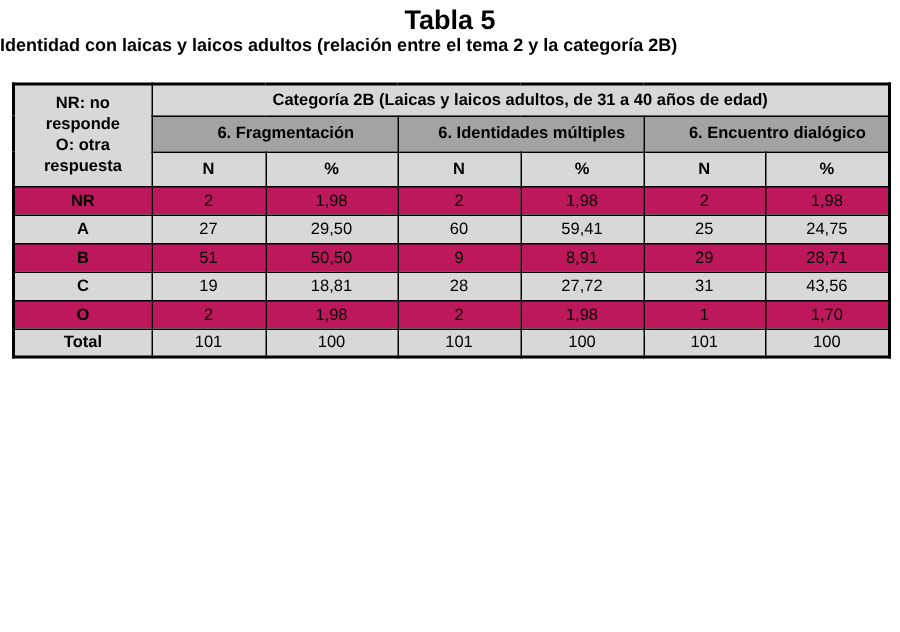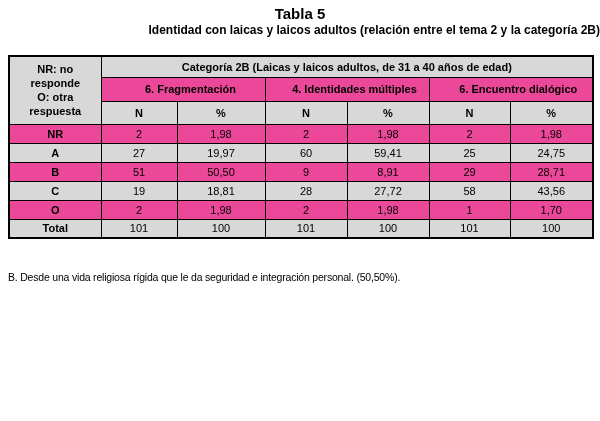--- a/index.html
+++ b/index.html
@@ -6,26 +6,26 @@
   html, body {
     width: 600px; height: 421px;
     background: #ffffff;
     color: #000000;
     font-family: "Liberation Sans", sans-serif;
     overflow: hidden;
   }
   .title {
     padding-top: 5px;
     text-align: center;
-    font-size: 15px;
+    font-size: 18px;
     font-weight: bold;
     line-height: 17px;
   }
   .subtitle {
-    text-align: right;
+    text-align: left;
     font-size: 12px;
     font-weight: bold;
     line-height: 17px;
   }
   table.data {
     margin: 16px 0 0 8px;
     width: 584px;
     border-collapse: collapse;
     table-layout: fixed;
     border: 2px solid #000;
@@ -38,23 +38,23 @@
     padding: 0 2px;
   }
   td.corner {
     background: #d8d8d8;
     font-weight: bold;
     white-space: pre-line;
     line-height: 14px;
     font-size: 11px;
   }
   tr.hr1 td { height: 21px; font-weight: bold; background: #d8d8d8; }
-  tr.hr2 td { height: 24px; font-weight: bold; background: #ec4899; padding-left: 17px; }
+  tr.hr2 td { height: 24px; font-weight: bold; background: #a3a3a3; padding-left: 17px; }
   tr.hr3 td { height: 23px; font-weight: bold; background: #d8d8d8; }
-  tr.body-row td { height: 19px; background: #ec4899; }
+  tr.body-row td { height: 19px; background: #be185d; }
   tr.body-row td.rowlabel { font-weight: bold; }
   tr.body-row.shaded td { background: #d8d8d8; }
   .notes {
     margin: 6px 0 0 8px;
     font-size: 10.5px;
     line-height: 13.2px;
     letter-spacing: -0.2px;
     white-space: pre-wrap;
   }
   .notes .note-line.bold { font-weight: bold; }
@@ -78,21 +78,21 @@
   <tbody>
     <tr class="hr1">
       <td class="corner" rowspan="3">NR: no
 responde
 O: otra
 respuesta</td>
       <td colspan="6">Categoría 2B (Laicas y laicos adultos, de 31 a 40 años de edad)</td>
     </tr>
     <tr class="hr2">
       <td colspan="2">6. Fragmentación</td>
-      <td colspan="2">4. Identidades múltiples</td>
+      <td colspan="2">6. Identidades múltiples</td>
       <td colspan="2">6. Encuentro dialógico</td>
     </tr>
     <tr class="hr3">
       <td>N</td>
       <td>%</td>
       <td>N</td>
       <td>%</td>
       <td>N</td>
       <td>%</td>
     </tr>
@@ -102,42 +102,42 @@
       <td>2</td>
       <td>1,98</td>
       <td>2</td>
       <td>1,98</td>
       <td>2</td>
       <td>1,98</td>
     </tr>
     <tr class="body-row shaded">
       <td class="rowlabel">A</td>
       <td>27</td>
-      <td>19,97</td>
+      <td>29,50</td>
       <td>60</td>
       <td>59,41</td>
       <td>25</td>
       <td>24,75</td>
     </tr>
     <tr class="body-row">
       <td class="rowlabel">B</td>
       <td>51</td>
       <td>50,50</td>
       <td>9</td>
       <td>8,91</td>
       <td>29</td>
       <td>28,71</td>
     </tr>
     <tr class="body-row shaded">
       <td class="rowlabel">C</td>
       <td>19</td>
       <td>18,81</td>
       <td>28</td>
       <td>27,72</td>
-      <td>58</td>
+      <td>31</td>
       <td>43,56</td>
     </tr>
     <tr class="body-row">
       <td class="rowlabel">O</td>
       <td>2</td>
       <td>1,98</td>
       <td>2</td>
       <td>1,98</td>
       <td>1</td>
       <td>1,70</td>
@@ -148,21 +148,20 @@
       <td>100</td>
       <td>101</td>
       <td>100</td>
       <td>101</td>
       <td>100</td>
     </tr>
   </tbody>
 </table>
 
 <div class="notes">
-  <div class="note-line">B. Desde una vida religiosa rígida que le da seguridad e integración personal. (50,50%).</div>
   
   
   
   
   
   
   
   
   
 </div>

